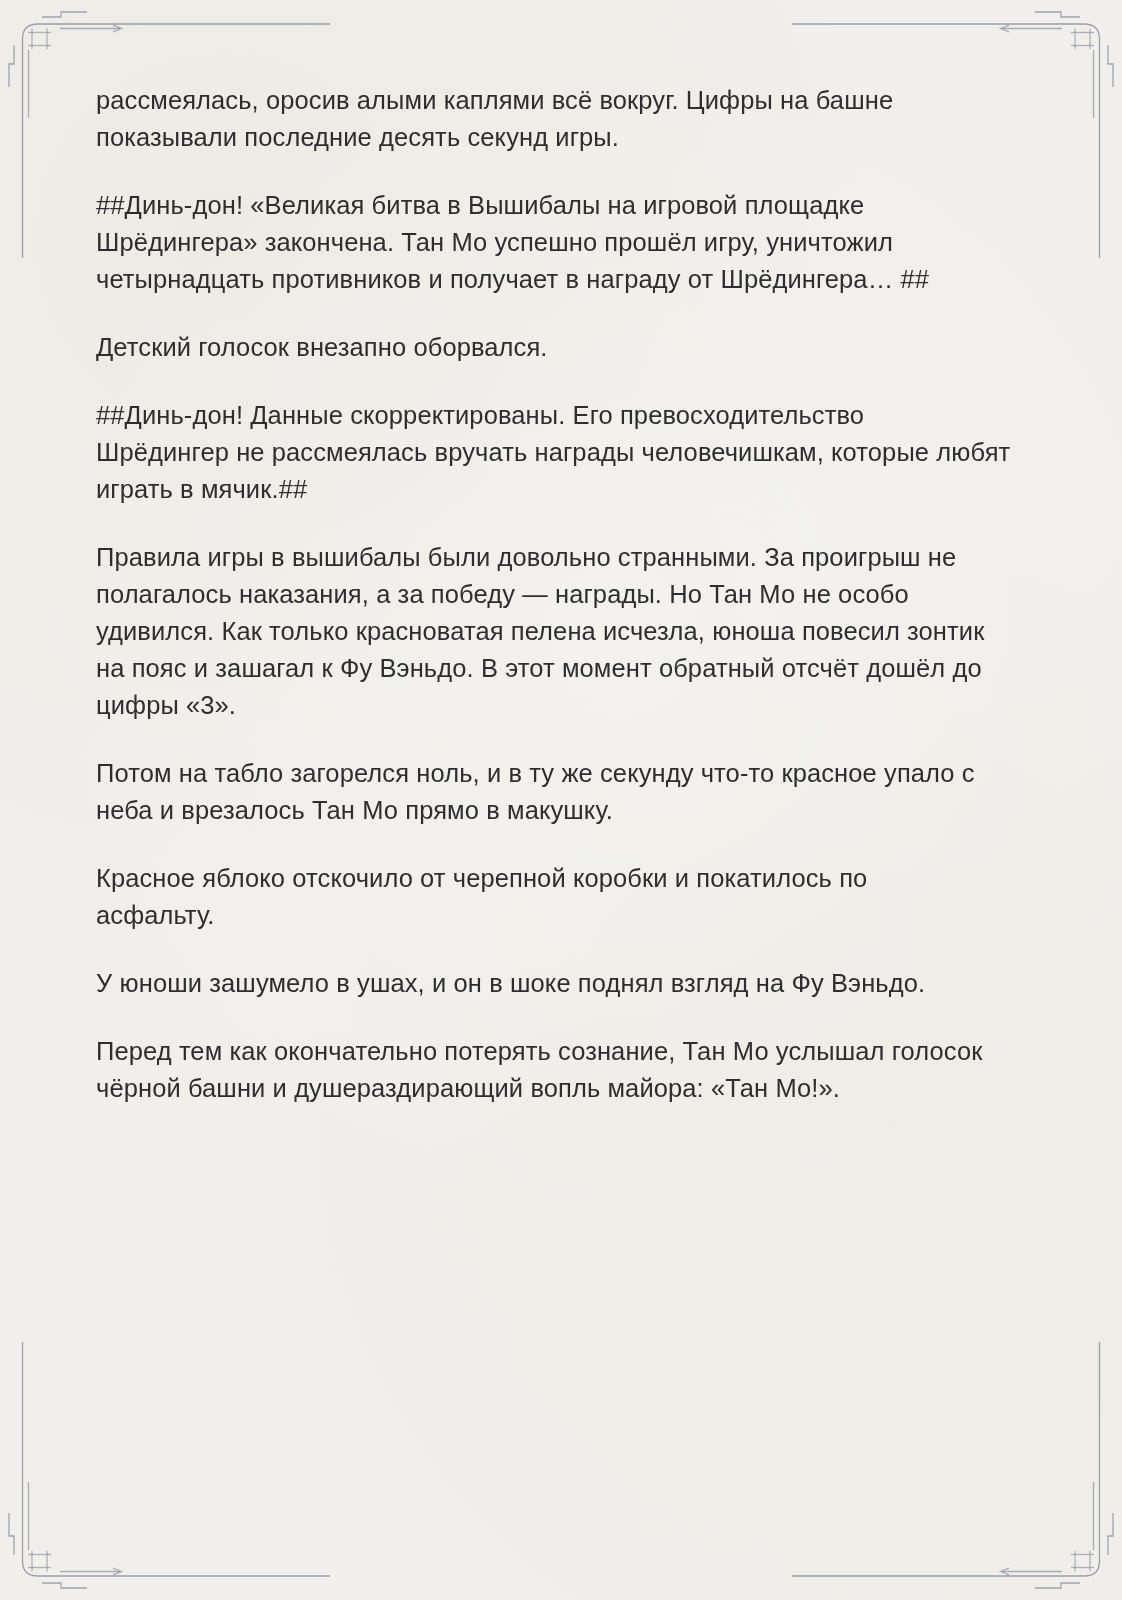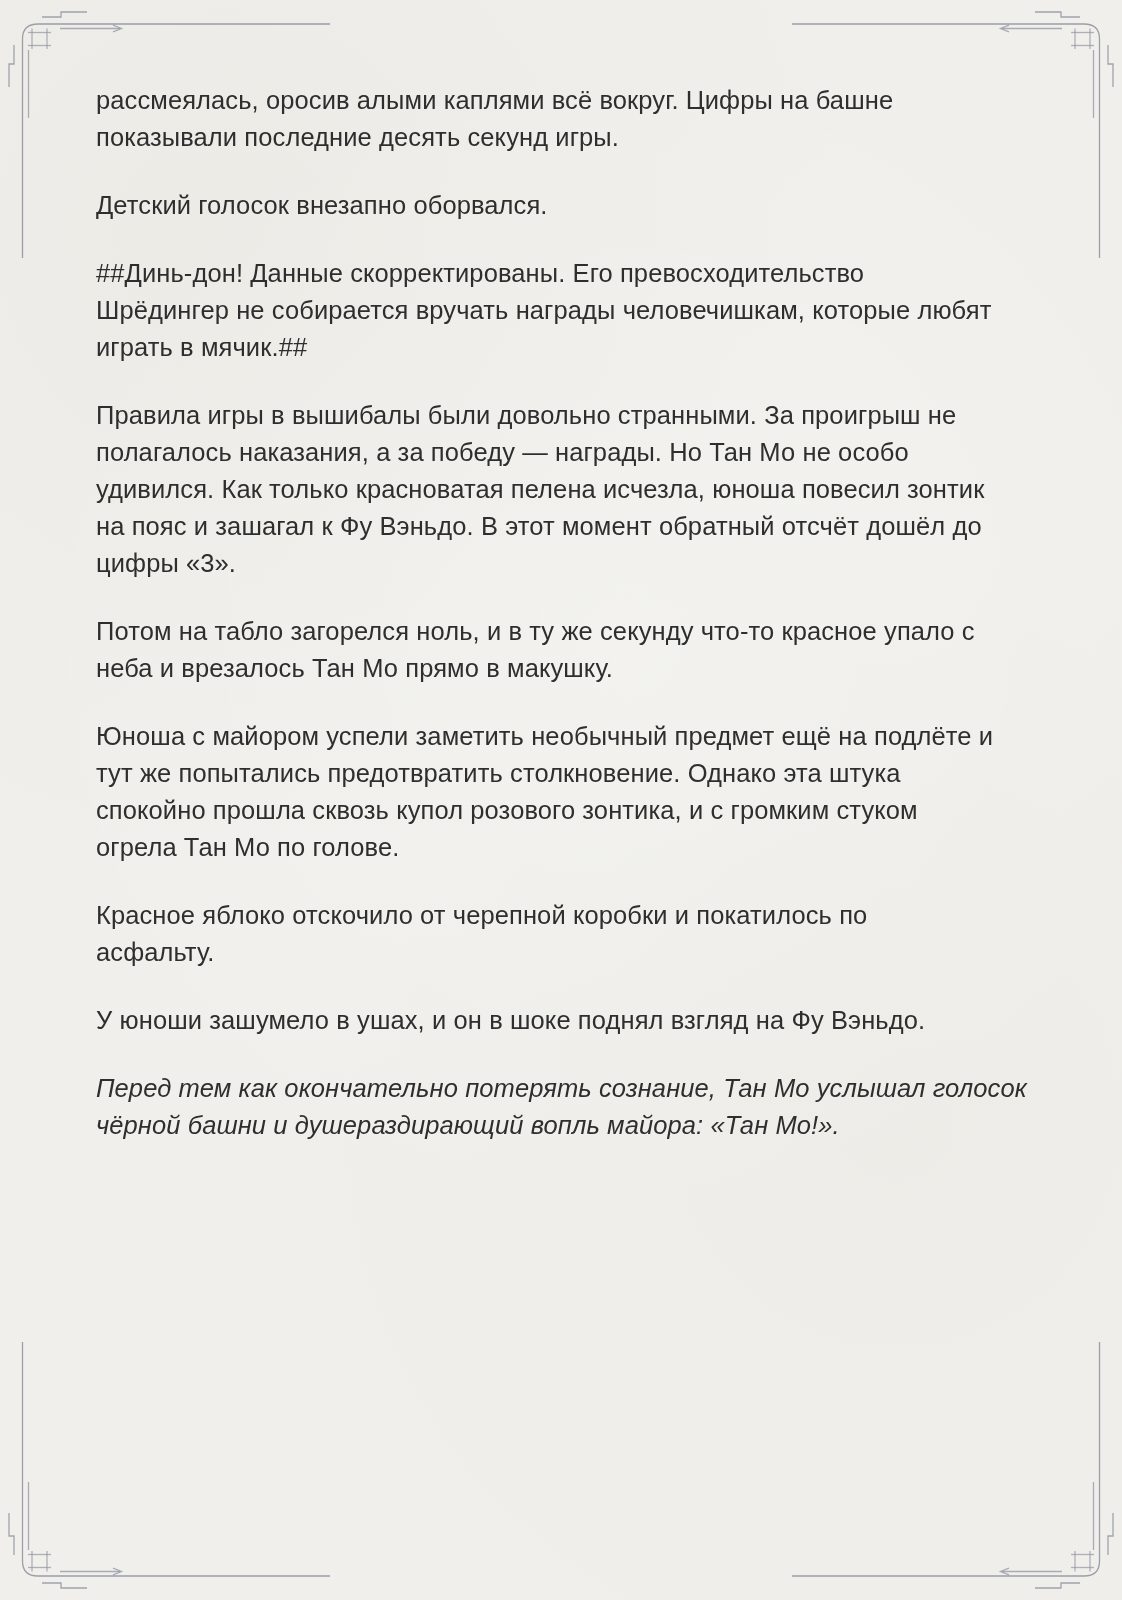--- a/index.html
+++ b/index.html
@@ -31,21 +31,21 @@
     width: 950px;
     color: var(--text);
     font-size: 25.5px;
     line-height: 37px;
     letter-spacing: 0.1px;
   }
   .para {
     white-space: pre-line;
     margin-bottom: 31px;
   }
-  .para:last-child { margin-bottom: 0; font-style: italic; }
+  .para:last-child { margin-bottom: 0; }
   .corner {
     position: absolute;
     width: 340px;
     height: 270px;
     color: var(--ornament);
     pointer-events: none;
   }
   .corner.tl { top: 0; left: 0; }
   .corner.tr { top: 0; right: 0; transform: scaleX(-1); }
   .corner.bl { bottom: 0; left: 0; transform: scaleY(-1); }
@@ -89,35 +89,34 @@
   <svg class="corner bl">
       <use href="#corner-ornament"></use>
     </svg>
   <svg class="corner br">
       <use href="#corner-ornament"></use>
     </svg>
 
   <div class="text-block">
       <p class="para">рассмеялась, оросив алыми каплями всё вокруг. Цифры на башне
 показывали последние десять секунд игры.</p>
+      <p class="para">##Динь-дон! «Великая битва в Вышибалы на игровой площадке
+Шрёдингера» закончена. Тан Мо успешно прошёл игру, уничтожил
+четырнадцать противников и получает в награду от Шрёдингера… ##</p>
       <p class="para">Детский голосок внезапно оборвался.</p>
       <p class="para">##Динь-дон! Данные скорректированы. Его превосходительство
-Шрёдингер не собирается вручать награды человечишкам, которые любят
+Шрёдингер не рассмеялась вручать награды человечишкам, которые любят
 играть в мячик.##</p>
       <p class="para">Правила игры в вышибалы были довольно странными. За проигрыш не
 полагалось наказания, а за победу — награды. Но Тан Мо не особо
 удивился. Как только красноватая пелена исчезла, юноша повесил зонтик
 на пояс и зашагал к Фу Вэньдо. В этот момент обратный отсчёт дошёл до
 цифры «3».</p>
       <p class="para">Потом на табло загорелся ноль, и в ту же секунду что-то красное упало с
 неба и врезалось Тан Мо прямо в макушку.</p>
-      <p class="para">Юноша с майором успели заметить необычный предмет ещё на подлёте и
-тут же попытались предотвратить столкновение. Однако эта штука
-спокойно прошла сквозь купол розового зонтика, и с громким стуком
-огрела Тан Мо по голове.</p>
       <p class="para">Красное яблоко отскочило от черепной коробки и покатилось по
 асфальту.</p>
       <p class="para">У юноши зашумело в ушах, и он в шоке поднял взгляд на Фу Вэньдо.</p>
       <p class="para">Перед тем как окончательно потерять сознание, Тан Мо услышал голосок
 чёрной башни и душераздирающий вопль майора: «Тан Мо!».</p>
     </div>
 
 </div>
 
 </body></html>

